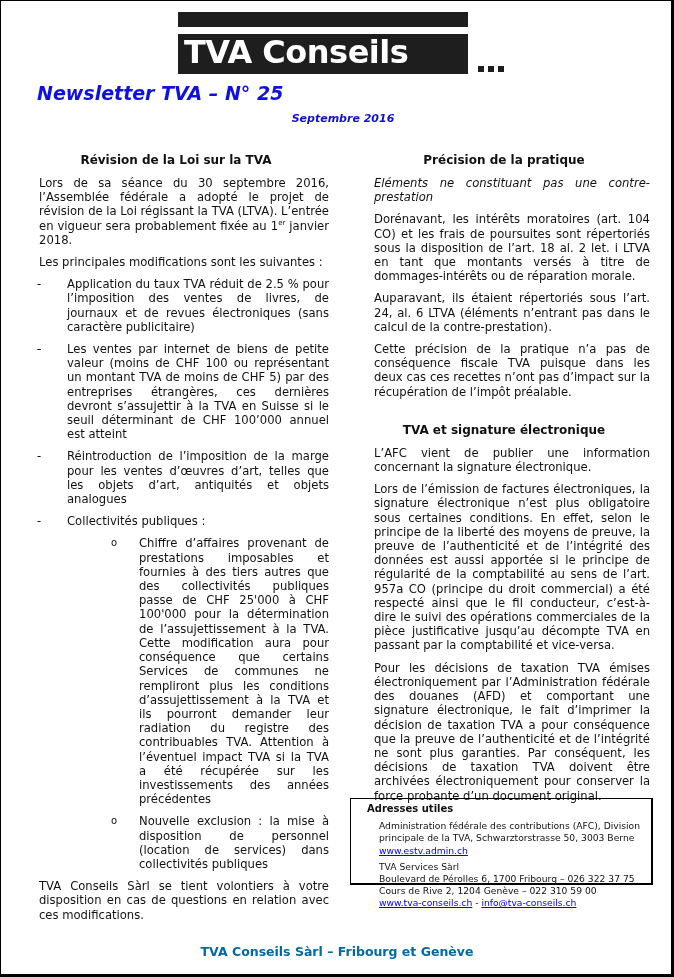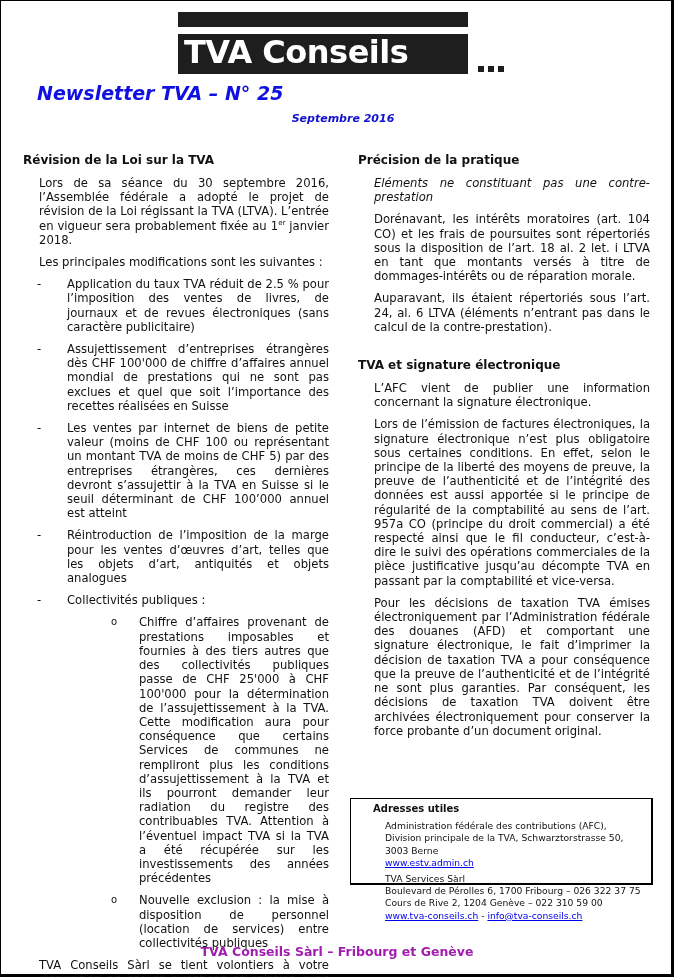--- a/index.html
+++ b/index.html
@@ -22,42 +22,42 @@
               font-family: "DejaVu Sans", sans-serif; font-weight: bold; font-style: italic;
               font-size: 19px; color: #1010e0; padding-left: 37px; }
   .nl-date { position: absolute; left: 0; width: 674px; top: 112px; text-align: center;
              font-family: "DejaVu Sans", sans-serif; font-weight: bold; font-style: italic;
              font-size: 11px; color: #1010d0; padding-left: 12px; box-sizing: border-box; }
 
   .col { position: absolute; font-size: 11.6px; line-height: 14.2px; }
   .col-left { left: 23px; top: 153px; width: 306px; }
   .col-right { left: 358px; top: 153px; width: 292px; }
   .col p { margin: 0 0 8px 16px; text-align: justify; }
-  .col h2 { margin: 0 0 8px 0; font-size: 12px; font-weight: bold; line-height: 15px; }
+  .col h2 { margin: 0 0 8px 0; font-size: 12px; font-weight: bold; line-height: 15px; text-align: center; }
   .col .sub { font-style: italic; margin-bottom: 8px; }
   .spacer { height: 16px; }
 
   ul.dash { list-style: none; margin: 0; padding: 0; }
   ul.dash > li { position: relative; padding-left: 44px; margin-bottom: 8px; text-align: justify; }
   ul.dash > li .bullet { position: absolute; left: 14px; top: 0; }
   ul.circle { list-style: none; margin: 8px 0 0 0; padding: 0; }
   ul.circle > li { position: relative; padding-left: 72px; margin-bottom: 8px; text-align: justify; margin-left: -44px; padding-left: 116px; }
   ul.circle > li .bullet { position: absolute; left: 88px; top: 0; font-size: 10px; }
   sup { font-size: 7px; line-height: 0; }
 
   .addr-box { position: absolute; left: 350px; top: 798px; width: 303px; height: 87px;
               border-top: 1px solid #000; border-left: 1px solid #000;
               border-right: 2px solid #000; border-bottom: 2px solid #000;
-              padding: 4px 6px 0 22px; box-sizing: border-box; font-size: 9.2px; line-height: 12.2px; }
+              padding: 4px 6px 0 16px; box-sizing: border-box; font-size: 9.2px; line-height: 12.2px; }
   .addr-box h3 { margin: 0 0 5px 0; font-size: 10px; font-weight: bold; }
   .addr-box p { margin: 0 0 4px 12px; }
   .addr-box a { color: #0000ee; text-decoration: underline; }
 
   .footer { position: absolute; left: 0; width: 674px; top: 944px; text-align: center;
-            font-size: 12.5px; font-weight: bold; color: #a21caf; }
+            font-size: 12.5px; font-weight: bold; color: #0369a1; }
 </style>
 </head>
 <body>
 
 <div class="page"></div>
 
 <div class="logo">
   <div class="logo-bar-top"></div>
   <div class="logo-bar-main"></div>
   <div class="logo-text">TVA Conseils</div>
@@ -70,38 +70,39 @@
 
 <div class="nl-title">Newsletter TVA – N° 25</div>
 <div class="nl-date">Septembre 2016</div>
 
 <div class="col col-left">
   <h2>Révision de la Loi sur la TVA</h2>
   <p><span>Lors de sa séance du 30 septembre 2016, l’Assemblée fédérale a adopté le projet de révision de la Loi régissant la TVA (LTVA). L’entrée en vigueur sera probablement fixée au 1</span><sup>er</sup><span> janvier 2018.</span></p>
   <p>Les principales modifications sont les suivantes :</p>
   <ul class="dash">
     <li><span class="bullet">-</span><span>Application du taux TVA réduit de 2.5 % pour l’imposition des ventes de livres, de journaux et de revues électroniques (sans caractère publicitaire)</span></li>
-    <li><span class="bullet">-</span><span>Assujettissement d’entreprises étrangères dès CHF 100'000 de chiffre d’affaires annuel mondial de prestations qui ne sont pas exclues et quel que soit l’importance des recettes réalisées en Suisse</span></li>
+    <li><span class="bullet">-</span></li>
     <li style="hyphens:auto"><span class="bullet">-</span><span>Les ventes par internet de biens de petite valeur (moins de CHF 100 ou représentant un montant TVA de moins de CHF 5) par des entreprises étrangères, ces dernières devront s’assujettir à la TVA en Suisse si le seuil déterminant de CHF 100’000 annuel est atteint</span></li>
     <li><span class="bullet">-</span><span>Réintroduction de l’imposition de la marge pour les ventes d’œuvres d’art, telles que les objets d’art, antiquités et objets analogues</span></li>
     <li><span class="bullet">-</span><span>Collectivités publiques :</span>
       <ul class="circle">
         <li><span class="bullet">o</span><span>Chiffre d’affaires provenant de prestations imposables et fournies à des tiers autres que des collectivités publiques passe de CHF 25'000 à CHF 100'000 pour la détermination de l’assujettissement à la TVA. Cette modification aura pour conséquence que certains Services de communes ne rempliront plus les conditions d’assujettissement à la TVA et ils pourront demander leur radiation du registre des contribuables TVA. Attention à l’éventuel impact TVA si la TVA a été récupérée sur les investissements des années précédentes</span></li>
-        <li><span class="bullet">o</span><span>Nouvelle exclusion : la mise à disposition de personnel (location de services) entre collectivités publiques</span></li>
+        <li><span class="bullet">o</span><span>Nouvelle exclusion : la mise à disposition de personnel (location de services) dans collectivités publiques</span></li>
       </ul>
     </li>
   </ul>
   <p>TVA Conseils Sàrl se tient volontiers à votre disposition en cas de questions en relation avec ces modifications.</p>
 </div>
 
 <div class="col col-right">
   <h2>Précision de la pratique</h2>
   <p class="sub">Eléments ne constituant pas une contre-prestation</p>
   <p>Dorénavant, les intérêts moratoires (art. 104 CO) et les frais de poursuites sont répertoriés sous la disposition de l’art. 18 al. 2 let. i LTVA en tant que montants versés à titre de dommages-intérêts ou de réparation morale.</p>
   <p>Auparavant, ils étaient répertoriés sous l’art. 24, al. 6 LTVA (éléments n’entrant pas dans le calcul de la contre-prestation).</p>
+  <p>Cette précision de la pratique n’a pas de conséquence fiscale TVA puisque dans les deux cas ces recettes n’ont pas d’impact sur la récupération de l’impôt préalable.</p>
   <div class="spacer"></div>
   <h2>TVA et signature électronique</h2>
   <p>L’AFC vient de publier une information concernant la signature électronique.</p>
   <p>Lors de l’émission de factures électroniques, la signature électronique n’est plus obligatoire sous certaines conditions. En effet, selon le principe de la liberté des moyens de preuve, la preuve de l’authenticité et de l’intégrité des données est aussi apportée si le principe de régularité de la comptabilité au sens de l’art. 957a CO (principe du droit commercial) a été respecté ainsi que le fil conducteur, c’est-à-dire le suivi des opérations commerciales de la pièce justificative jusqu’au décompte TVA en passant par la comptabilité et vice-versa.</p>
   <p>Pour les décisions de taxation TVA émises électroniquement par l’Administration fédérale des douanes (AFD) et comportant une signature électronique, le fait d’imprimer la décision de taxation TVA a pour conséquence que la preuve de l’authenticité et de l’intégrité ne sont plus garanties. Par conséquent, les décisions de taxation TVA doivent être archivées électroniquement pour conserver la force probante d’un document original.</p>
 </div>
 
 <div class="addr-box">
   <h3>Adresses utiles</h3>
   <p><span>Administration fédérale des contributions (AFC), Division principale de la TVA, Schwarztorstrasse 50, 3003 Berne</span><br><a>www.estv.admin.ch</a></p>

